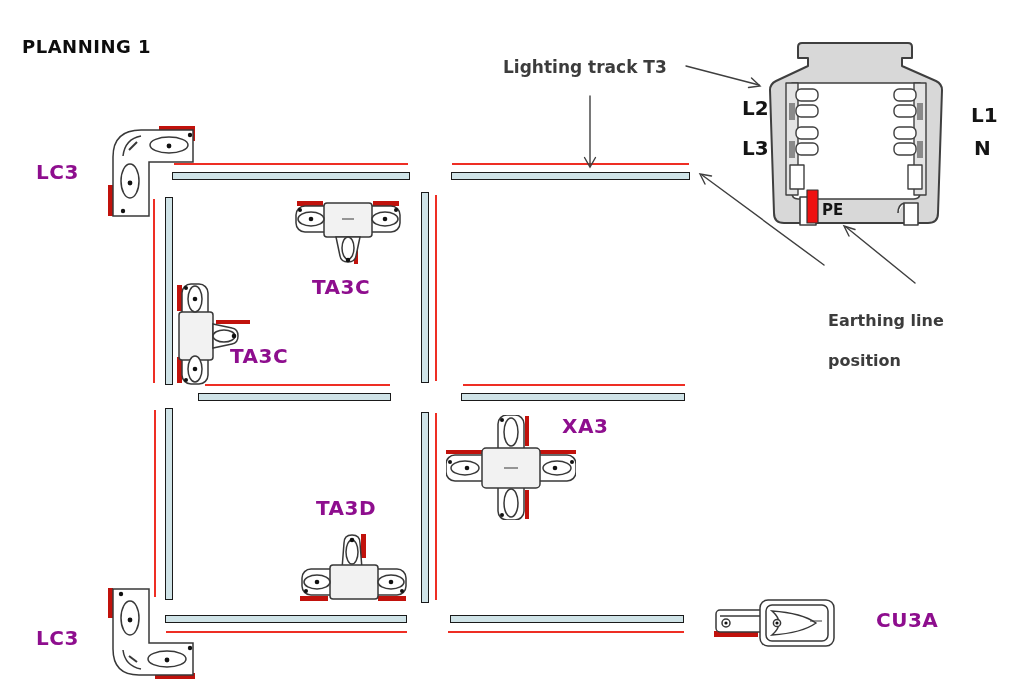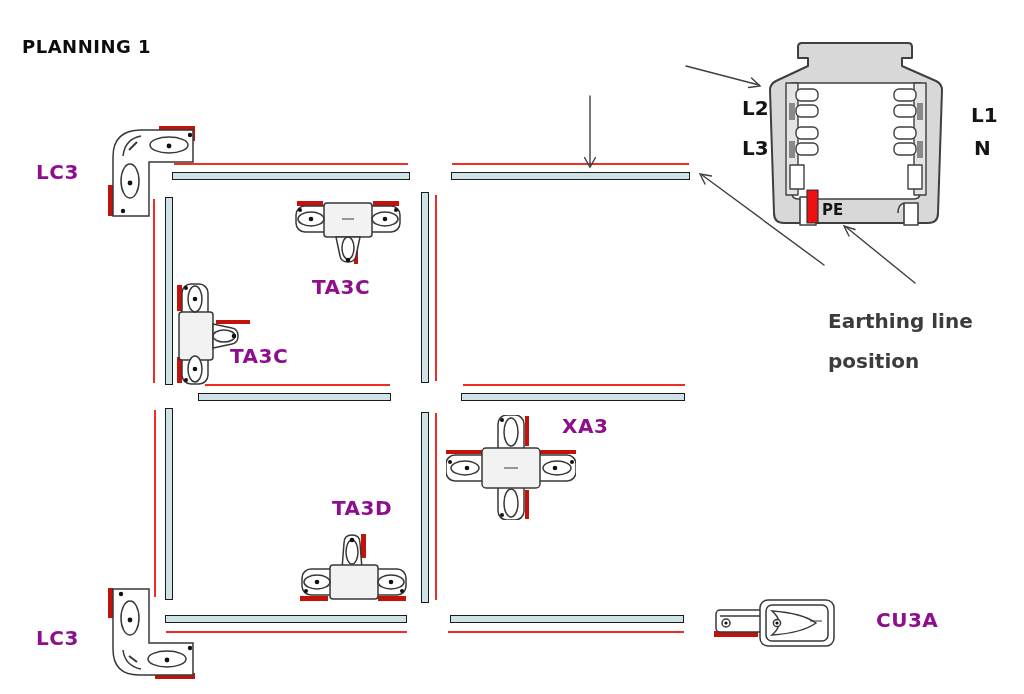--- a/index.html
+++ b/index.html
@@ -2,21 +2,21 @@
 <html><head>
 <meta charset="utf-8">
 <style>
   html,body{margin:0;padding:0;background:#ffffff;}
   #canvas{position:relative;width:1024px;height:694px;background:#fff;overflow:hidden;
           font-family:"DejaVu Sans","Liberation Sans",sans-serif;margin-left:8px;}
   .bar{position:absolute;background:#cfe3e7;border:1px solid #1a1a1a;box-sizing:border-box;}
   .red{position:absolute;background:#ee2e24;}
   .plabel{position:absolute;color:#8e0e8e;font-weight:bold;font-size:20px;letter-spacing:.5px;white-space:nowrap;}
   .title{position:absolute;left:14px;top:36px;color:#0d0d0d;font-weight:bold;font-size:18px;letter-spacing:.5px;}
-  .ann{position:absolute;color:#3c3c3c;font-weight:bold;font-size:20px;line-height:20px;white-space:pre-line;}
+  .ann{position:absolute;color:#3c3c3c;font-weight:bold;font-size:16px;line-height:20px;white-space:pre-line;}
   .phase{position:absolute;color:#141414;font-weight:bold;font-size:20px;white-space:nowrap;}
   .conn{position:absolute;}
   svg{display:block;}
 </style>
 </head>
 <body>
 
 <div id="canvas">
 
   <div class="title">PLANNING 1</div>
@@ -170,24 +170,25 @@
       <circle cx="63" cy="26" r="3.6" fill="#ffffff"></circle>
       <circle cx="63" cy="26" r="1.6" fill="#111" stroke="none"></circle>
       <path d="M96,24 h12" stroke-width="1"></path>
     </svg>
   </div>
 
   <div class="plabel" style="left:28px;top:160px">LC3</div>
   <div class="plabel" style="left:304px;top:275px">TA3C</div>
   <div class="plabel" style="left:222px;top:344px">TA3C</div>
   <div class="plabel" style="left:554px;top:414px">XA3</div>
-  <div class="plabel" style="left:324px;top:496px">TA3D</div>
+  <div class="plabel" style="left:308px;top:496px">TA3D</div>
   <div class="plabel" style="left:28px;top:626px">LC3</div>
   <div class="plabel" style="left:868px;top:608px">CU3A</div>
 
+  <div class="ann" style="left:495px;top:57px;font-size:17px">Lighting track T3</div>
   <div class="ann" style="left:820px;top:291px">
     <div>Earthing line</div>
     <div>position</div>
   </div>
 
   <div class="conn" style="left:752px;top:33px">
     <svg width="192" height="196" viewBox="0 0 192 196" fill="none" stroke="#3f3f3f" stroke-width="2" stroke-linejoin="round">
       <path d="M42,10 L148,10 Q152,10 152,14 L152,25 L142,25 L142,33 L176,48 Q182,51 182,57 L178,180 Q178,190 168,190 L24,190 Q14,190 14,180 L10,57 Q10,51 16,48 L48,33 L48,25 L38,25 L38,14 Q38,10 42,10 Z" fill="#d8d8d8"></path>
       <path d="M32,50 L160,50 L160,160 Q160,166 154,166 L38,166 Q32,166 32,160 Z" fill="#ffffff" stroke-width="1.6"></path>
 

